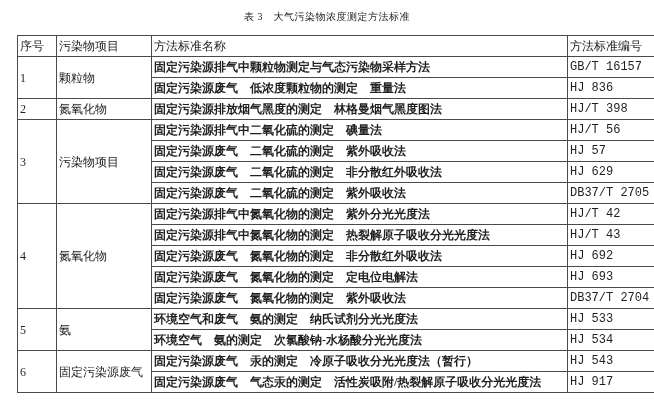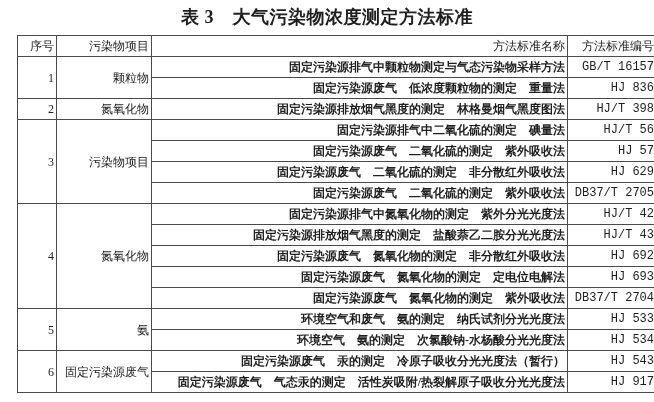--- a/index.html
+++ b/index.html
@@ -15,36 +15,36 @@
     overflow: hidden;
   }
   .page {
     width: 654px;
     height: 402px;
     box-sizing: border-box;
     padding-top: 7px;
   }
   .doc-title {
     text-align: center;
-    font-weight: bold;
-    font-size: 18px;
+    font-weight: normal;
+    font-size: 10px;
     line-height: 20px;
     margin: 0 0 8px 0;
     letter-spacing: 0.5px;
   }
   table.std-table {
     border-collapse: collapse;
     table-layout: fixed;
     margin-left: 17px;
     width: 629px;
   }
   table.std-table th,
   table.std-table td {
     border: 1px solid #4a4a4a;
-    text-align: right;
+    text-align: left;
     vertical-align: middle;
     padding: 0 2px;
     font-size: 12px;
     line-height: 14px;
     height: 20px;
     overflow: hidden;
     white-space: nowrap;
   }
   table.std-table th {
     font-weight: normal;
@@ -105,21 +105,21 @@
           <td class="col-name">固定污染源废气　二氧化硫的测定　紫外吸收法</td>
           <td class="col-code">DB37/T 2705</td>
         </tr>
         <tr>
           <td rowspan="5" class="col-no">4</td>
           <td rowspan="5" class="col-poll">氮氧化物</td>
           <td class="col-name">固定污染源排气中氮氧化物的测定　紫外分光光度法</td>
           <td class="col-code">HJ/T 42</td>
         </tr>
         <tr>
-          <td class="col-name">固定污染源排放烟气黑度的测定　盐酸萘乙二胺分光光度法</td>
+          <td class="col-name">固定污染源排气中氮氧化物的测定　热裂解原子吸收分光光度法</td>
           <td class="col-code">HJ/T 43</td>
         </tr>
         <tr>
           <td class="col-name">固定污染源废气　氮氧化物的测定　非分散红外吸收法</td>
           <td class="col-code">HJ 692</td>
         </tr>
         <tr>
           <td class="col-name">固定污染源废气　氮氧化物的测定　定电位电解法</td>
           <td class="col-code">HJ 693</td>
         </tr>

